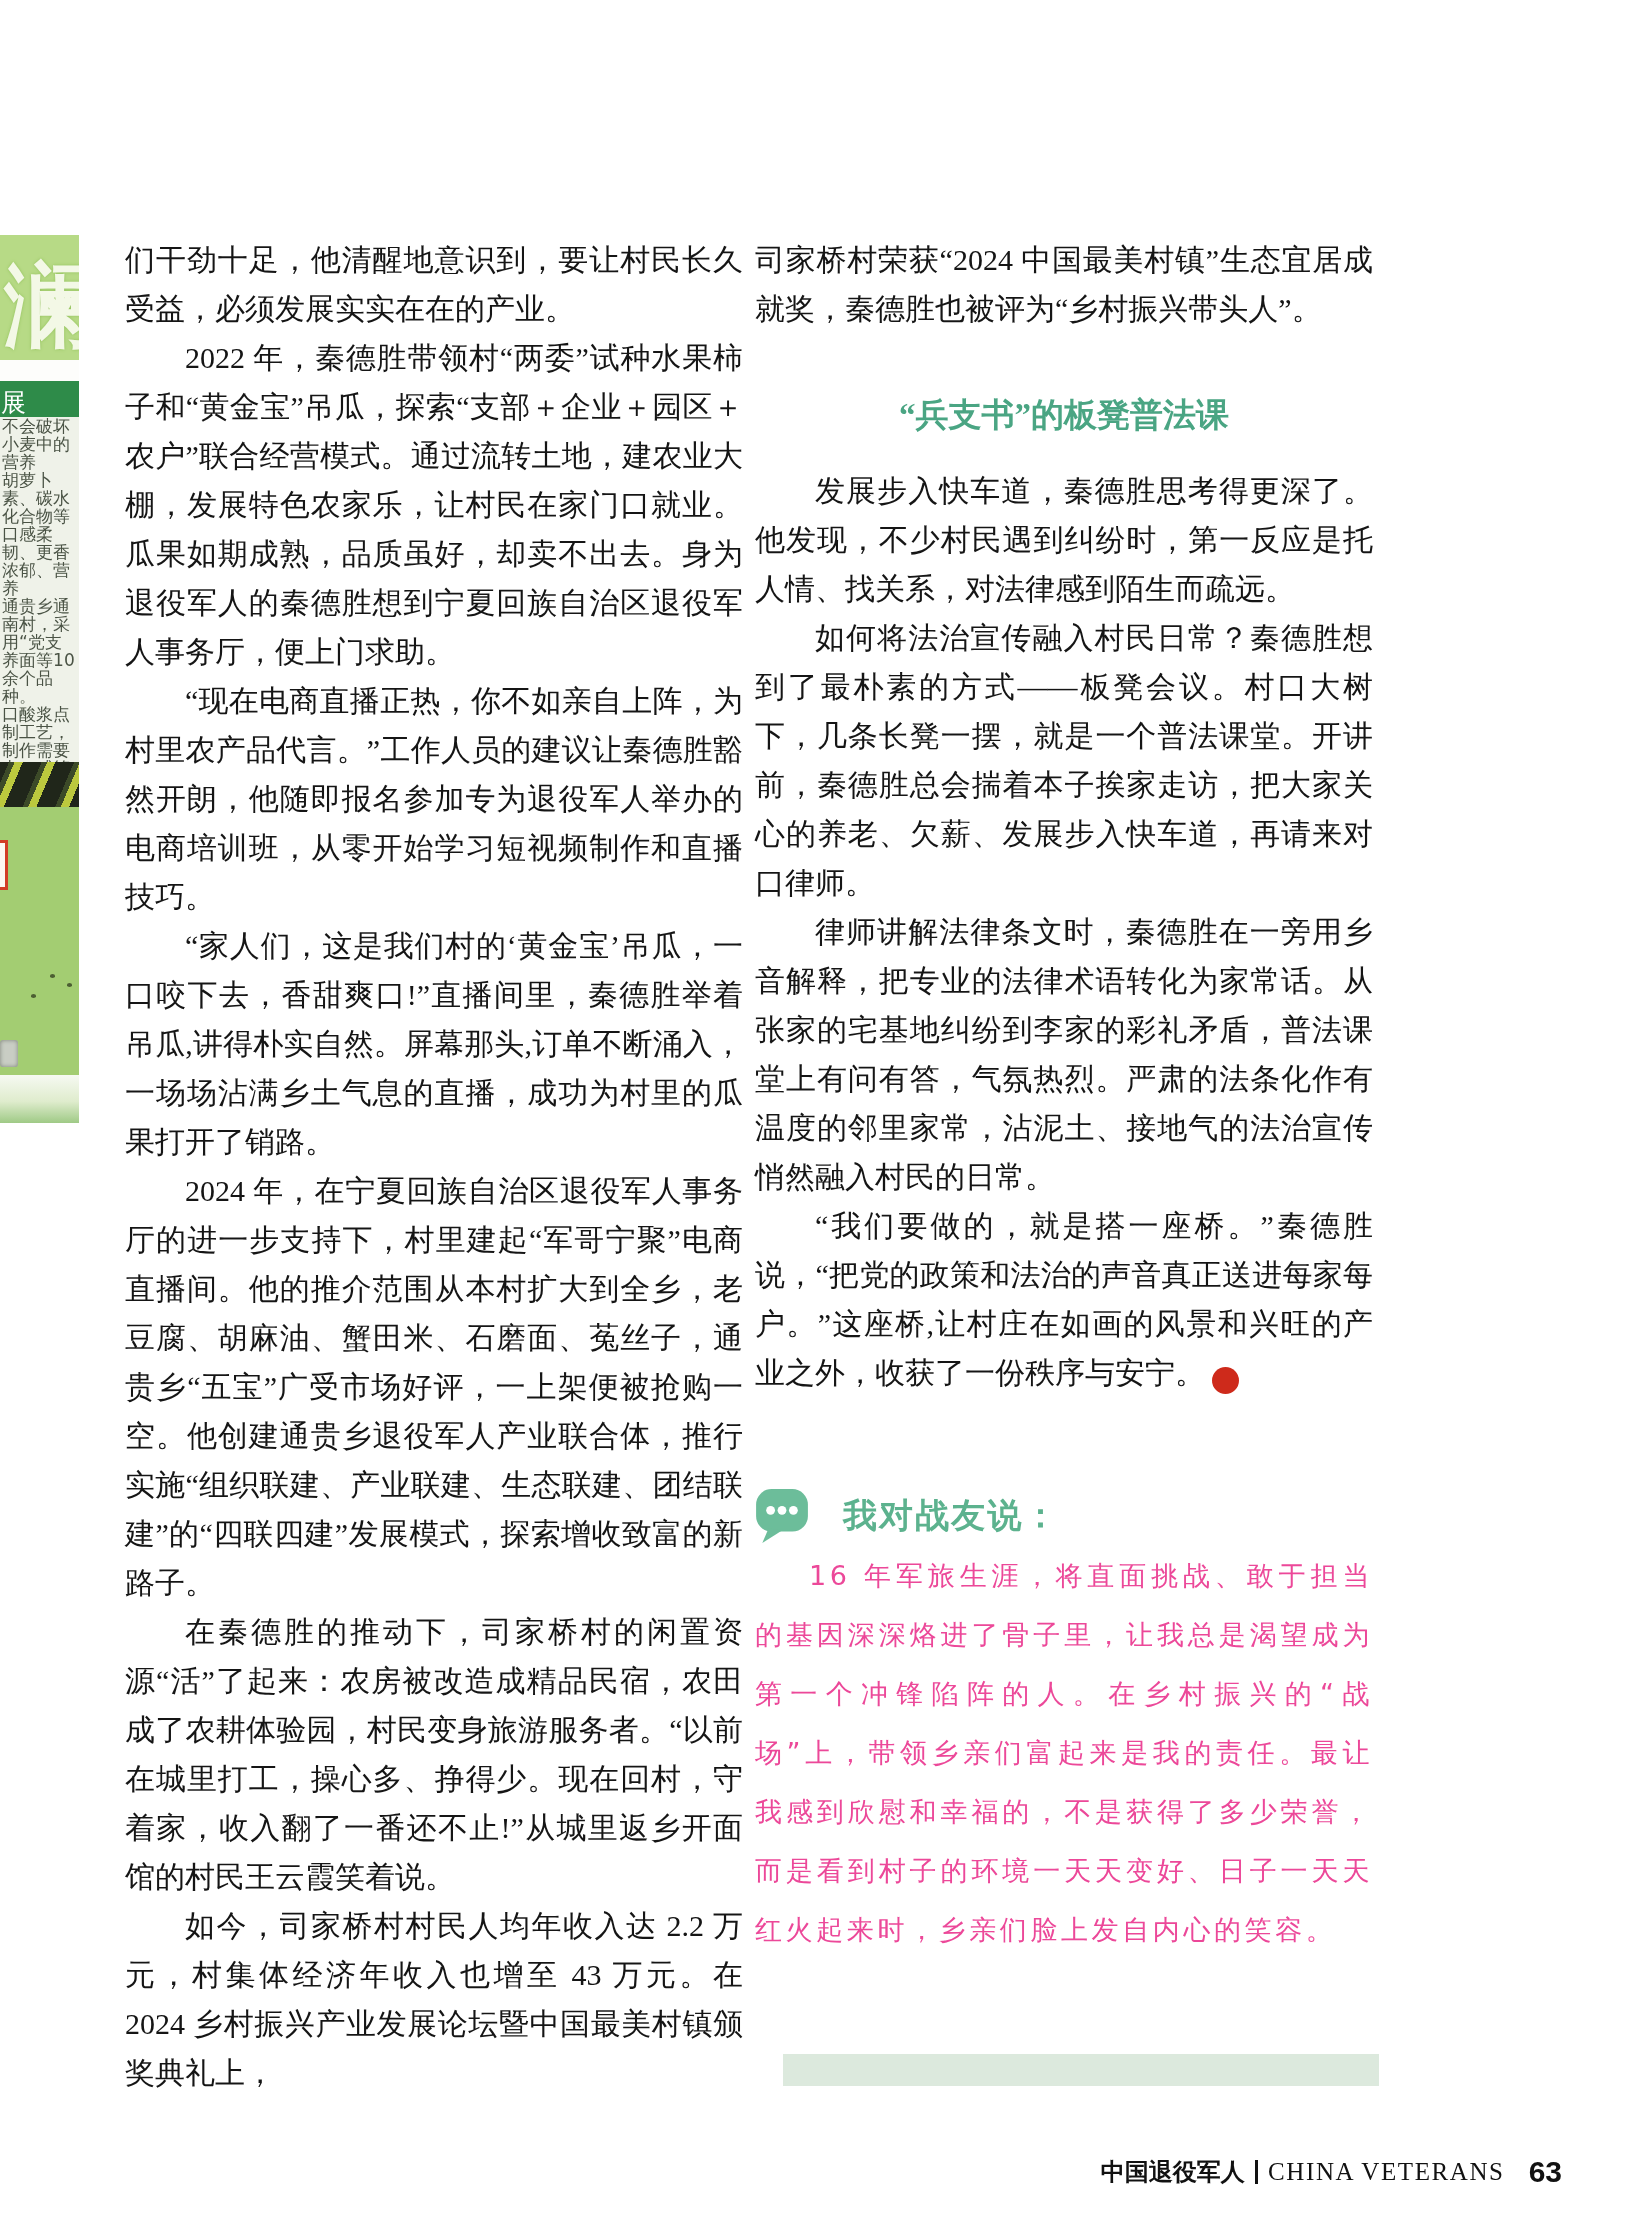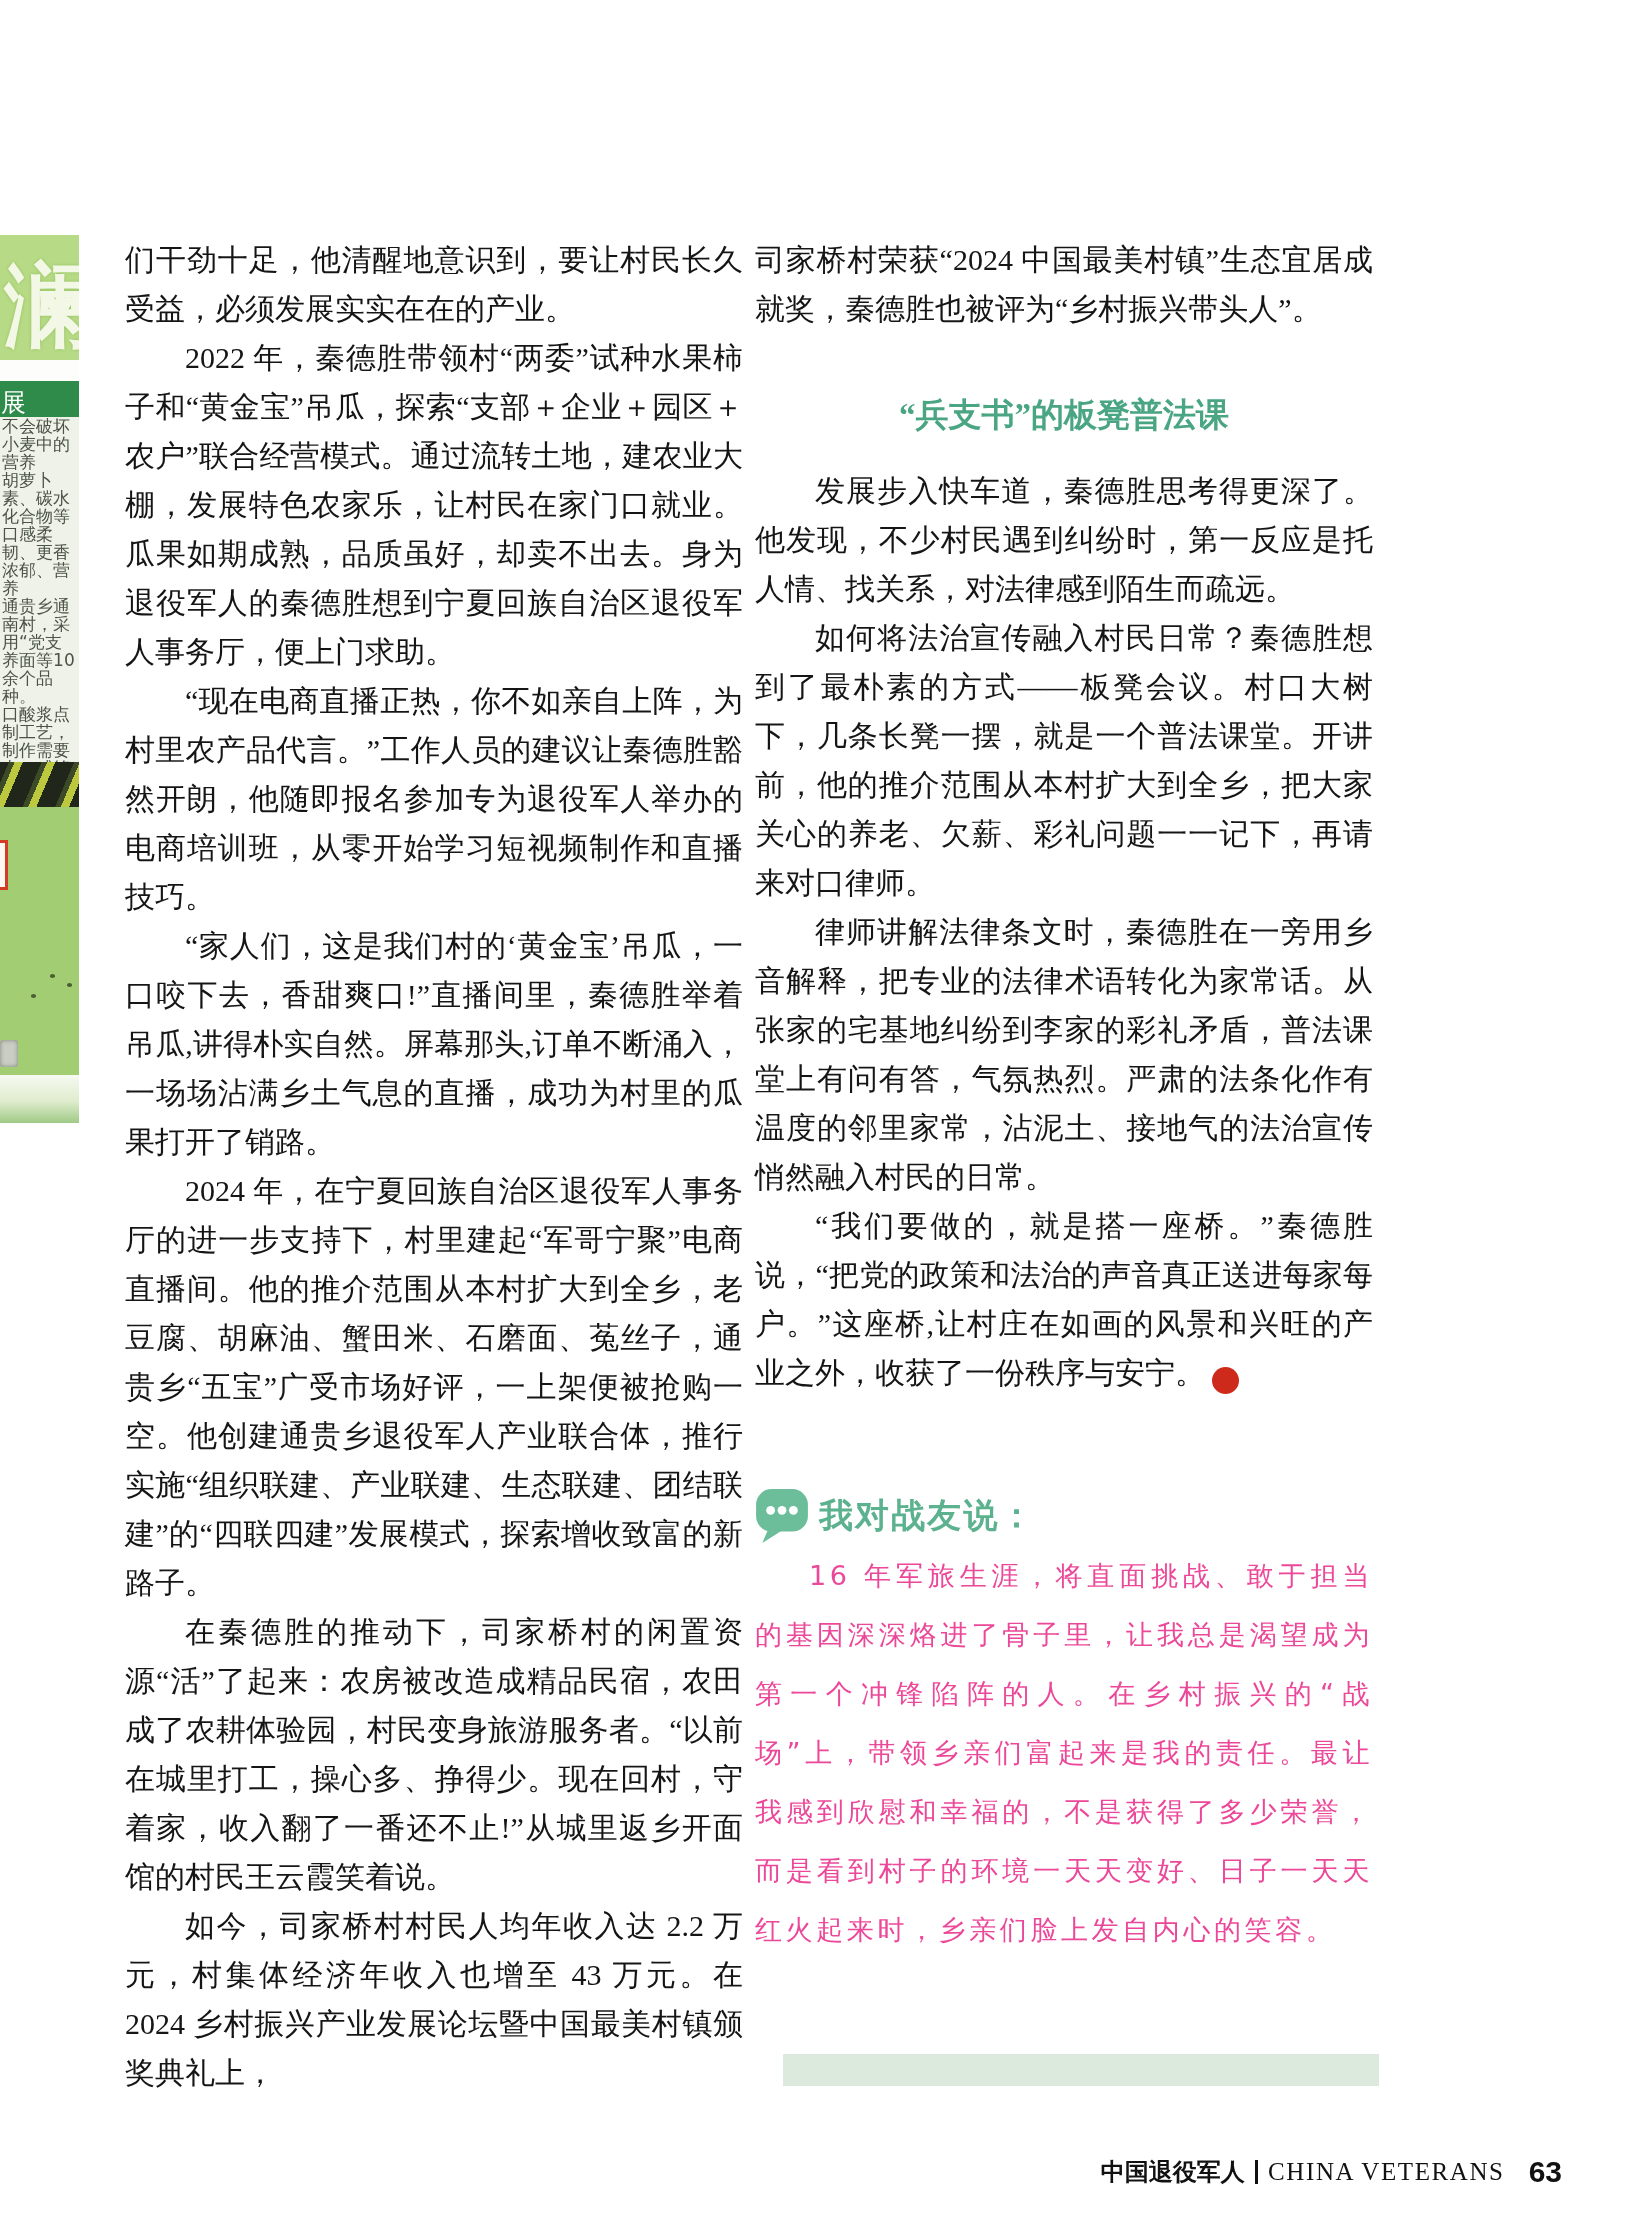--- a/index.html
+++ b/index.html
@@ -51,21 +51,21 @@
     line-height:27px;
     text-align:center;
     vertical-align:-4.2px;
     font-family:"Liberation Serif",serif;
   }
 
   
   .quote-head{
     display:flex;
     align-items:center;
-    gap:10px;
+    gap:34px;
     margin-top:87px;
     height:62px;
   }
   .quote-head .bubble{flex:0 0 auto;width:54px;height:57px;}
   .quote-head .label{
     font-family:"DejaVu Sans","Liberation Sans",sans-serif;
     font-size:34px;
     font-weight:700;
     color:#5cb28e;
     letter-spacing:2.1px;
@@ -239,21 +239,21 @@
     <p class="indent">在秦德胜的推动下，司家桥村的闲置资源“活”了起来：农房被改造成精品民宿，农田成了农耕体验园，村民变身旅游服务者。“以前在城里打工，操心多、挣得少。现在回村，守着家，收入翻了一番还不止!”从城里返乡开面馆的村民王云霞笑着说。</p>
     <p class="indent">如今，司家桥村村民人均年收入达 2.2 万元，村集体经济年收入也增至 43 万元。在 2024 乡村振兴产业发展论坛暨中国最美村镇颁奖典礼上，</p>
   </div>
 
   <div class="col" id="col-right">
     <p>司家桥村荣获“2024 中国最美村镇”生态宜居成就奖，秦德胜也被评为“乡村振兴带头人”。</p>
 
     <h2 class="section-heading">“兵支书”的板凳普法课</h2>
 
     <p class="indent">发展步入快车道，秦德胜思考得更深了。他发现，不少村民遇到纠纷时，第一反应是托人情、找关系，对法律感到陌生而疏远。</p>
-    <p class="indent">如何将法治宣传融入村民日常？秦德胜想到了最朴素的方式——板凳会议。村口大树下，几条长凳一摆，就是一个普法课堂。开讲前，他的推介范围从本村扩大到全乡，把大家关心的养老、欠薪、彩礼问题一一记下，再请来对口律师。</p>
+    <p class="indent">如何将法治宣传融入村民日常？秦德胜想到了最朴素的方式——板凳会议。村口大树下，几条长凳一摆，就是一个普法课堂。开讲前，秦德胜总会揣着本子挨家走访，把大家关心的养老、欠薪、发展步入快车道，再请来对口律师。</p>
     <p class="indent">律师讲解法律条文时，秦德胜在一旁用乡音解释，把专业的法律术语转化为家常话。从张家的宅基地纠纷到李家的彩礼矛盾，普法课堂上有问有答，气氛热烈。严肃的法条化作有温度的邻里家常，沾泥土、接地气的法治宣传悄然融入村民的日常。</p>
     <p class="indent"><span>“我们要做的，就是搭一座桥。”秦德胜说，“把党的政策和法治的声音真正送进每家每户。”这座桥,让村庄在如画的风景和兴旺的产业之外，收获了一份秩序与安宁。</span><span class="endmark">V</span></p>
 
     <div class="quote-head">
       <span class="bubble">
         <svg viewBox="0 0 104 110" width="54" height="57">
           <rect x="2" y="4" width="100" height="82" rx="30" fill="#6cbd9a"></rect>
           <polygon points="26,80 14,108 52,84" fill="#6cbd9a"></polygon>
           <circle cx="30" cy="45" r="8.5" fill="#ffffff"></circle>
           <circle cx="52" cy="45" r="8.5" fill="#ffffff"></circle>

